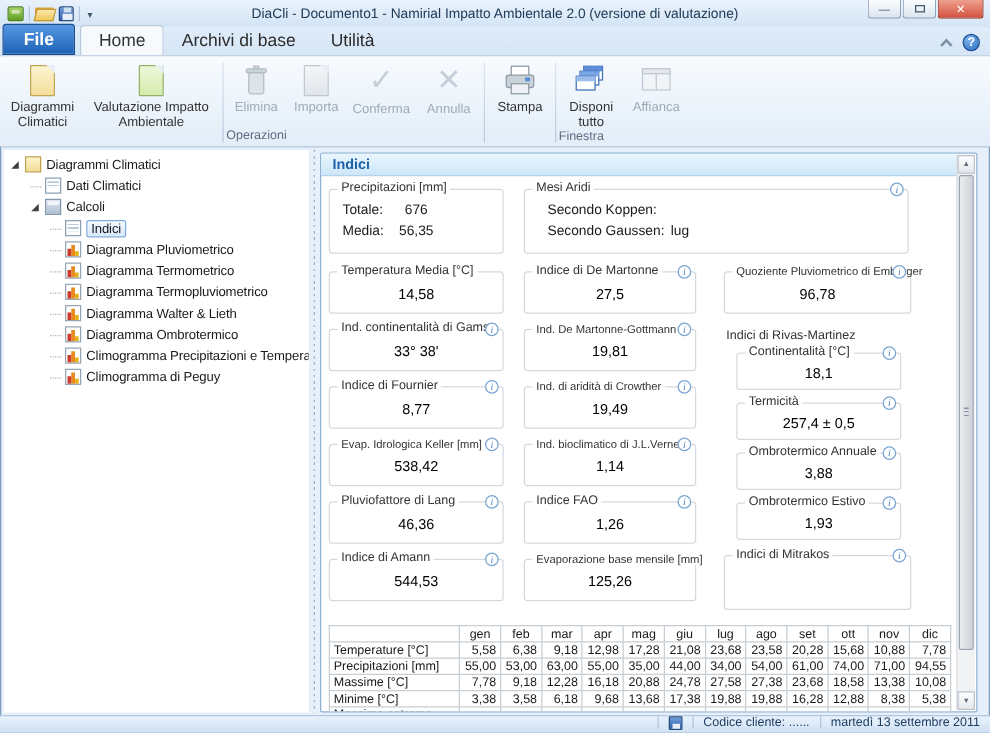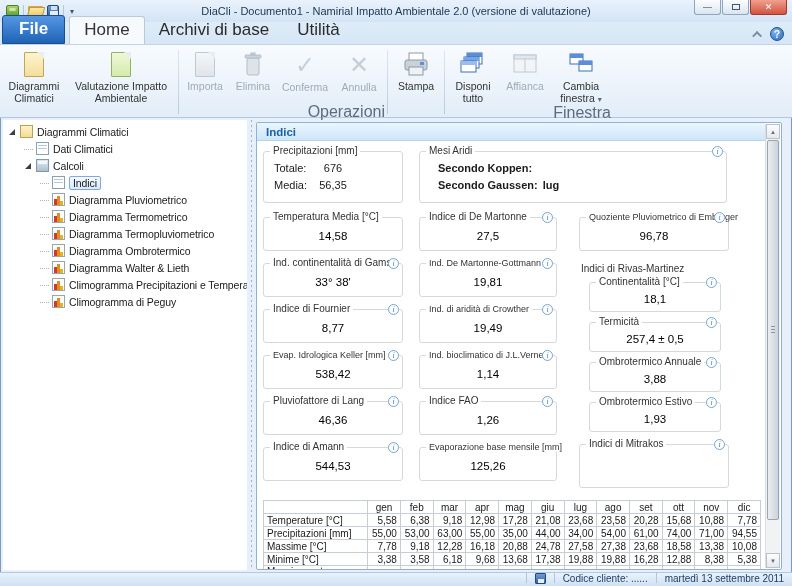--- a/index.html
+++ b/index.html
@@ -32,36 +32,36 @@
   .title { position:absolute; left:0; right:0; text-align:center; color:#203a55; font-size:11px; }
   .winbtns { position:absolute; right:5px; top:0; display:flex; }
   .wbtn { width:27px; height:15px; border:1px solid #90a4bb; border-top:none;
     border-radius:0 0 3px 3px; background:linear-gradient(#fbfdfe,#dbe5ef);
     display:flex; align-items:center; justify-content:center; font-size:9px; color:#44566b; margin-left:1px; }
   .wbtn.close { width:37px; background:linear-gradient(#f0a08e,#d35340); color:#fff; border-color:#9e3a2b; font-weight:bold; }
   .wbtn .maxbox { width:8px; height:6px; border:1px solid #44566b; }
   
   .tabrow { height:22px; display:flex; align-items:flex-end; padding-left:2px; position:relative;
     background:linear-gradient(#dfecf9,#d6e6f6); }
-  .tab { padding:3px 14px 4px; font-size:17px; color:#2b2b2b; border-radius:3px 3px 0 0; }
+  .tab { padding:3px 14px 4px; font-size:14px; color:#2b2b2b; border-radius:3px 3px 0 0; }
   .tab.file { background:linear-gradient(#5597e4,#1f63b5); color:#fff; font-weight:bold;
     border:1px solid #1a4f8f; margin-right:4px; padding:3px 16px 4px; }
   .tab.active { background:#f6fafd; border:1px solid #bac9d9; border-bottom:none; color:#333; }
   .tabrow-right { position:absolute; right:8px; bottom:3px; display:flex; align-items:center; gap:8px; }
   .caret-up { width:7px; height:7px; border-top:2px solid #7c8ea1; border-left:2px solid #7c8ea1;
     transform:rotate(45deg) translateY(2px); }
   .help { width:14px; height:14px; border-radius:50%; background:radial-gradient(circle at 35% 30%,#7db6ef,#2a6cbf);
     color:#fff; font-weight:bold; font-size:10px; display:flex; align-items:center; justify-content:center;
     border:1px solid #1d4f92; }
   
   .ribbon { height:74px; display:flex; align-items:stretch; padding:2px 2px 0 2px;
     background:linear-gradient(#f8fbfe,#e2edf8); border-top:1px solid #c3d3e4; border-bottom:1px solid #b4c8dd; }
   .rgroup { display:flex; flex-direction:column; }
   .rbtns { display:flex; flex:1; align-items:stretch; padding-top:2px; }
-  .rglabel { height:14px; text-align:right; font-size:16px; color:#5d6d80; }
+  .rglabel { height:14px; text-align:left; font-size:10px; color:#5d6d80; }
   .rsep { width:1px; background:linear-gradient(#dbe6f1,#b9cbde); margin:3px 2px; }
   .rbtn { display:flex; flex-direction:column; align-items:center; justify-content:flex-start;
     padding:3px 3px 0; border-radius:3px; text-align:center; }
   .rlabel { font-size:10.5px; line-height:1.15; color:#333; margin-top:3px; }
   .rbtn.dis .rlabel { color:#a0abb8; }
   .w64{width:64px} .w110{width:110px} .w48{width:48px} .w52{width:52px} .w56{width:56px} .w60{width:60px}
   .i-doc { width:20px; height:25px; border:1px solid #aab6c2; background:#fff; position:relative; border-radius:1px; }
   .i-doc::after { content:''; position:absolute; top:-1px; right:-1px; width:0; height:0;
     border-top:7px solid #e6edf4; border-left:7px solid transparent; }
   .i-doc.yellow { background:linear-gradient(#fdf4cf,#f3df9c); border-color:#c2a551; }
@@ -109,21 +109,21 @@
   .h34{height:34px} .h30{height:30px} .h44{height:44px} .h52{height:52px}
   .w140{width:140px} .w138{width:138px} .w150{width:150px} .w308{width:308px} .w132{width:132px}
   .row1 { display:flex; margin-bottom:14px; }
   .sp16 { width:16px; flex:0 0 16px; } .sp22 { width:22px; flex:0 0 22px; }
   .cols { display:flex; }
   .vcol { display:flex; flex-direction:column; gap:12px; }
   .prows { padding-top:8px; }
   .prow { position:relative; height:17px; line-height:17px; }
   .prow .pl { position:absolute; left:10px; }
   .prow .pv { display:block; text-align:center; }
-  .mrow { display:flex; gap:5px; padding-left:18px; height:17px; line-height:17px;font-weight:bold; }
+  .mrow { display:flex; gap:5px; padding-left:18px; height:17px; line-height:17px; }
   .rivas-title { font-size:10px; color:#333; margin:0 0 8px 2px; }
   .rivas .gbox { margin-left:10px; margin-bottom:10px; }
   .rivas .gbox:last-child { margin-bottom:0; }
   .mitrows { padding:8px 4px 0 6px; }
   .mitrow { display:flex; height:15px; line-height:15px; font-size:10.5px; }
   .mitrow .k { width:30px; } .mitrow .v1 { width:42px; text-align:right; margin-right:6px; }
   .mitrow .k2 { width:32px; } .mitrow .v2 { width:34px; text-align:right; }
   
   .tbl-wrap { margin-top:12px; }
   table { border-collapse:collapse; width:498px; font-size:10px; }
@@ -197,30 +197,30 @@
         <span class="rlabel">Valutazione Impatto Ambientale</span>
       </div>
     </div>
     <div class="rglabel"></div>
   </div>
   <div class="rsep"></div>
 
   <div class="rgroup">
     <div class="rbtns">
       <div class="rbtn w48 dis">
-        <span class="i-doc gray"></span>
-        <span class="rlabel">Importa</span>
-      </div>
-      <div class="rbtn w48 dis">
         <svg width="20" height="25">
           <rect x="4" y="6" width="12" height="17" rx="2" fill="#dde3e9" stroke="#b3bdc7"></rect>
           <rect x="2" y="3" width="16" height="3" rx="1" fill="#cdd5dc" stroke="#b3bdc7"></rect>
           <rect x="8" y="1" width="4" height="2" fill="#cdd5dc" stroke="#b3bdc7"></rect>
         </svg>
         <span class="rlabel">Elimina</span>
+      </div>
+      <div class="rbtn w48 dis">
+        <span class="i-doc gray"></span>
+        <span class="rlabel">Importa</span>
       </div>
       <div class="rbtn w56 dis">
         <span class="glyph-dis">✓</span>
         <span class="rlabel">Conferma</span>
       </div>
       <div class="rbtn w52 dis">
         <span class="glyph-dis">✕</span>
         <span class="rlabel">Annulla</span>
       </div>
     </div>
@@ -258,29 +258,20 @@
         <span class="rlabel">Disponi tutto</span>
       </div>
       <div class="rbtn w52 dis">
         <svg width="26" height="25">
           <rect x="2" y="3" width="22" height="17" fill="#f2f5f8" stroke="#c0c9d2"></rect>
           <line x1="13" y1="3" x2="13" y2="20" stroke="#c0c9d2"></line>
           <rect x="2" y="3" width="22" height="4" fill="#e2e8ee" stroke="#c0c9d2"></rect>
         </svg>
         <span class="rlabel">Affianca</span>
       </div>
-      <div class="rbtn w60">
-        <svg width="26" height="25">
-          <rect x="2" y="2" width="13" height="10" fill="#fff" stroke="#3f71b4"></rect>
-            <rect x="2" y="2" width="13" height="4" fill="#5b8dd9"></rect>
-          <rect x="11" y="9" width="13" height="10" fill="#fff" stroke="#3f71b4"></rect>
-            <rect x="11" y="9" width="13" height="4" fill="#5b8dd9"></rect>
-        </svg>
-        <span class="rlabel"><span>Cambia finestra</span> <span class="dd">▾</span></span>
-      </div>
     </div>
     <div class="rglabel">Finestra</div>
   </div>
 </div>
 
 <div class="workspace">
   <div class="tree">
       <div class="titem" style="padding-left: 5px;">
         <span class="tarrow exp"></span>
         <span class="ticon doc-yellow"></span>
@@ -312,26 +303,26 @@
         <span class="tlabel">Diagramma Termometrico</span>
       </div>
       <div class="titem" style="padding-left: 37px;">
         <span class="tarrow dash"></span>
         <span class="ticon chart"></span>
         <span class="tlabel">Diagramma Termopluviometrico</span>
       </div>
       <div class="titem" style="padding-left: 37px;">
         <span class="tarrow dash"></span>
         <span class="ticon chart"></span>
+        <span class="tlabel">Diagramma Walter &amp; Lieth</span>
+      </div>
+      <div class="titem" style="padding-left: 37px;">
+        <span class="tarrow dash"></span>
+        <span class="ticon chart"></span>
         <span class="tlabel">Diagramma Ombrotermico</span>
-      </div>
-      <div class="titem" style="padding-left: 37px;">
-        <span class="tarrow dash"></span>
-        <span class="ticon chart"></span>
-        <span class="tlabel">Diagramma Walter &amp; Lieth</span>
       </div>
       <div class="titem" style="padding-left: 37px;">
         <span class="tarrow dash"></span>
         <span class="ticon chart"></span>
         <span class="tlabel">Climogramma Precipitazioni e Temperature</span>
       </div>
       <div class="titem" style="padding-left: 37px;">
         <span class="tarrow dash"></span>
         <span class="ticon chart"></span>
         <span class="tlabel">Climogramma di Peguy</span>

